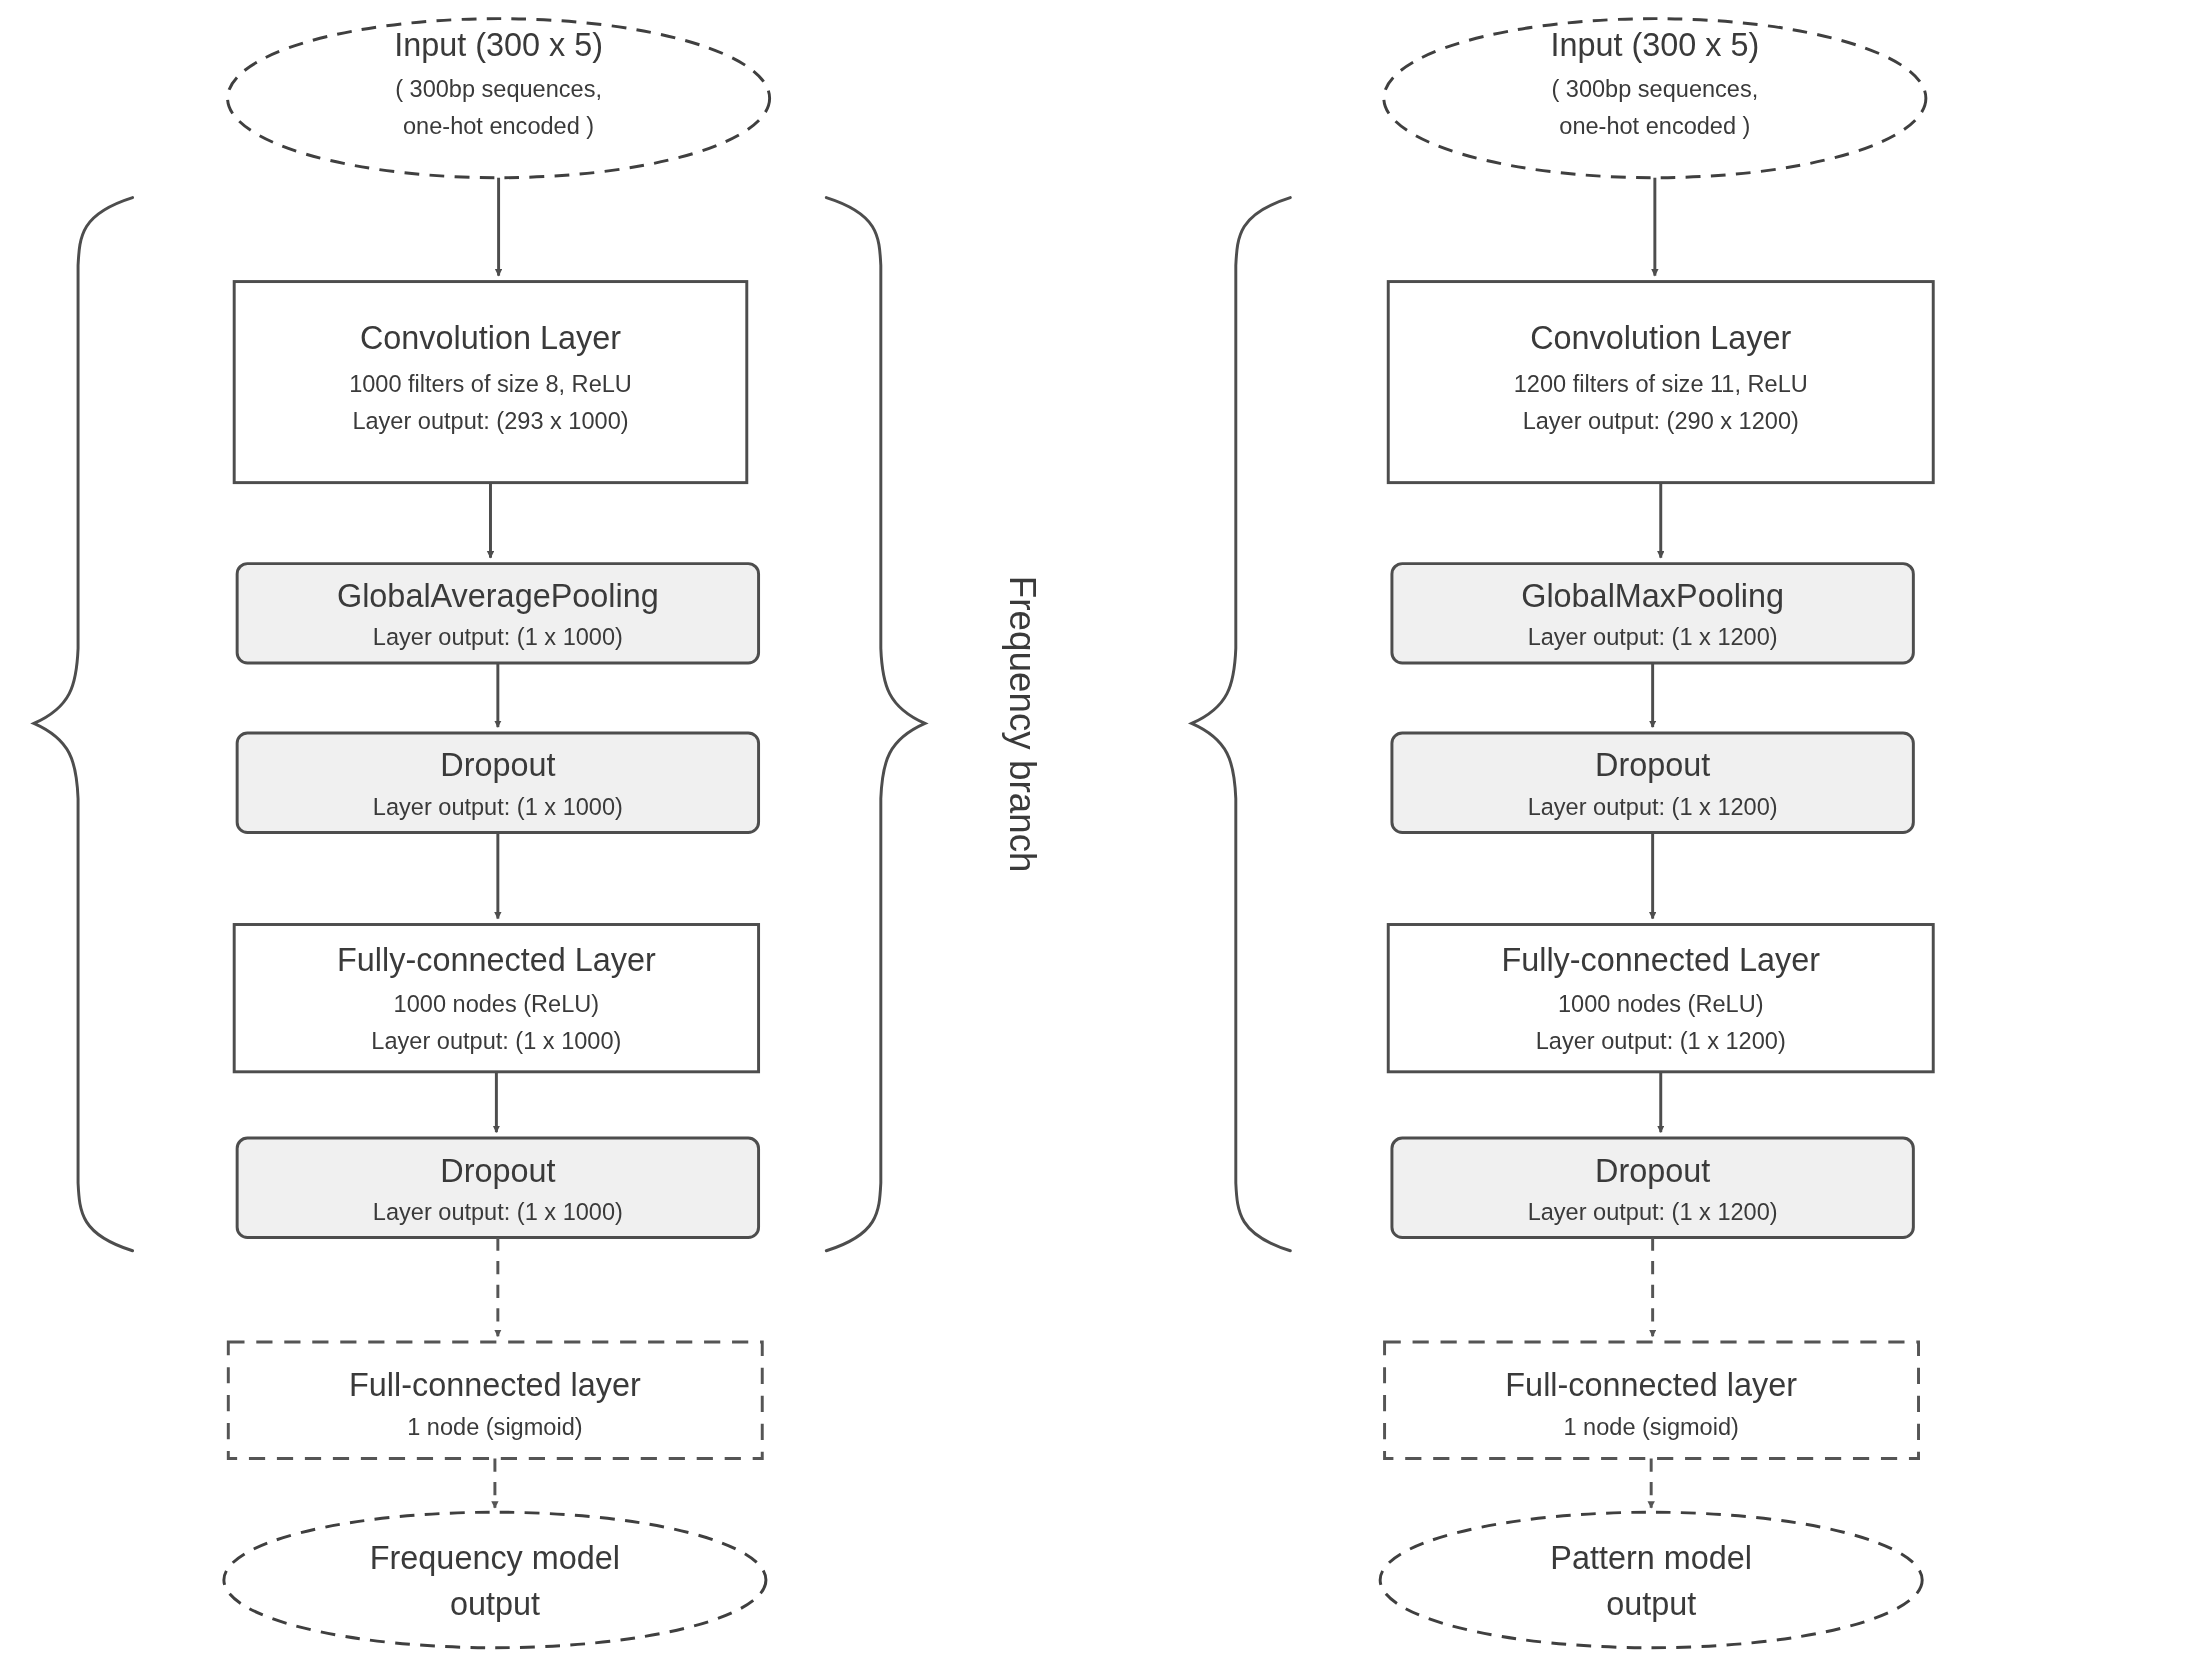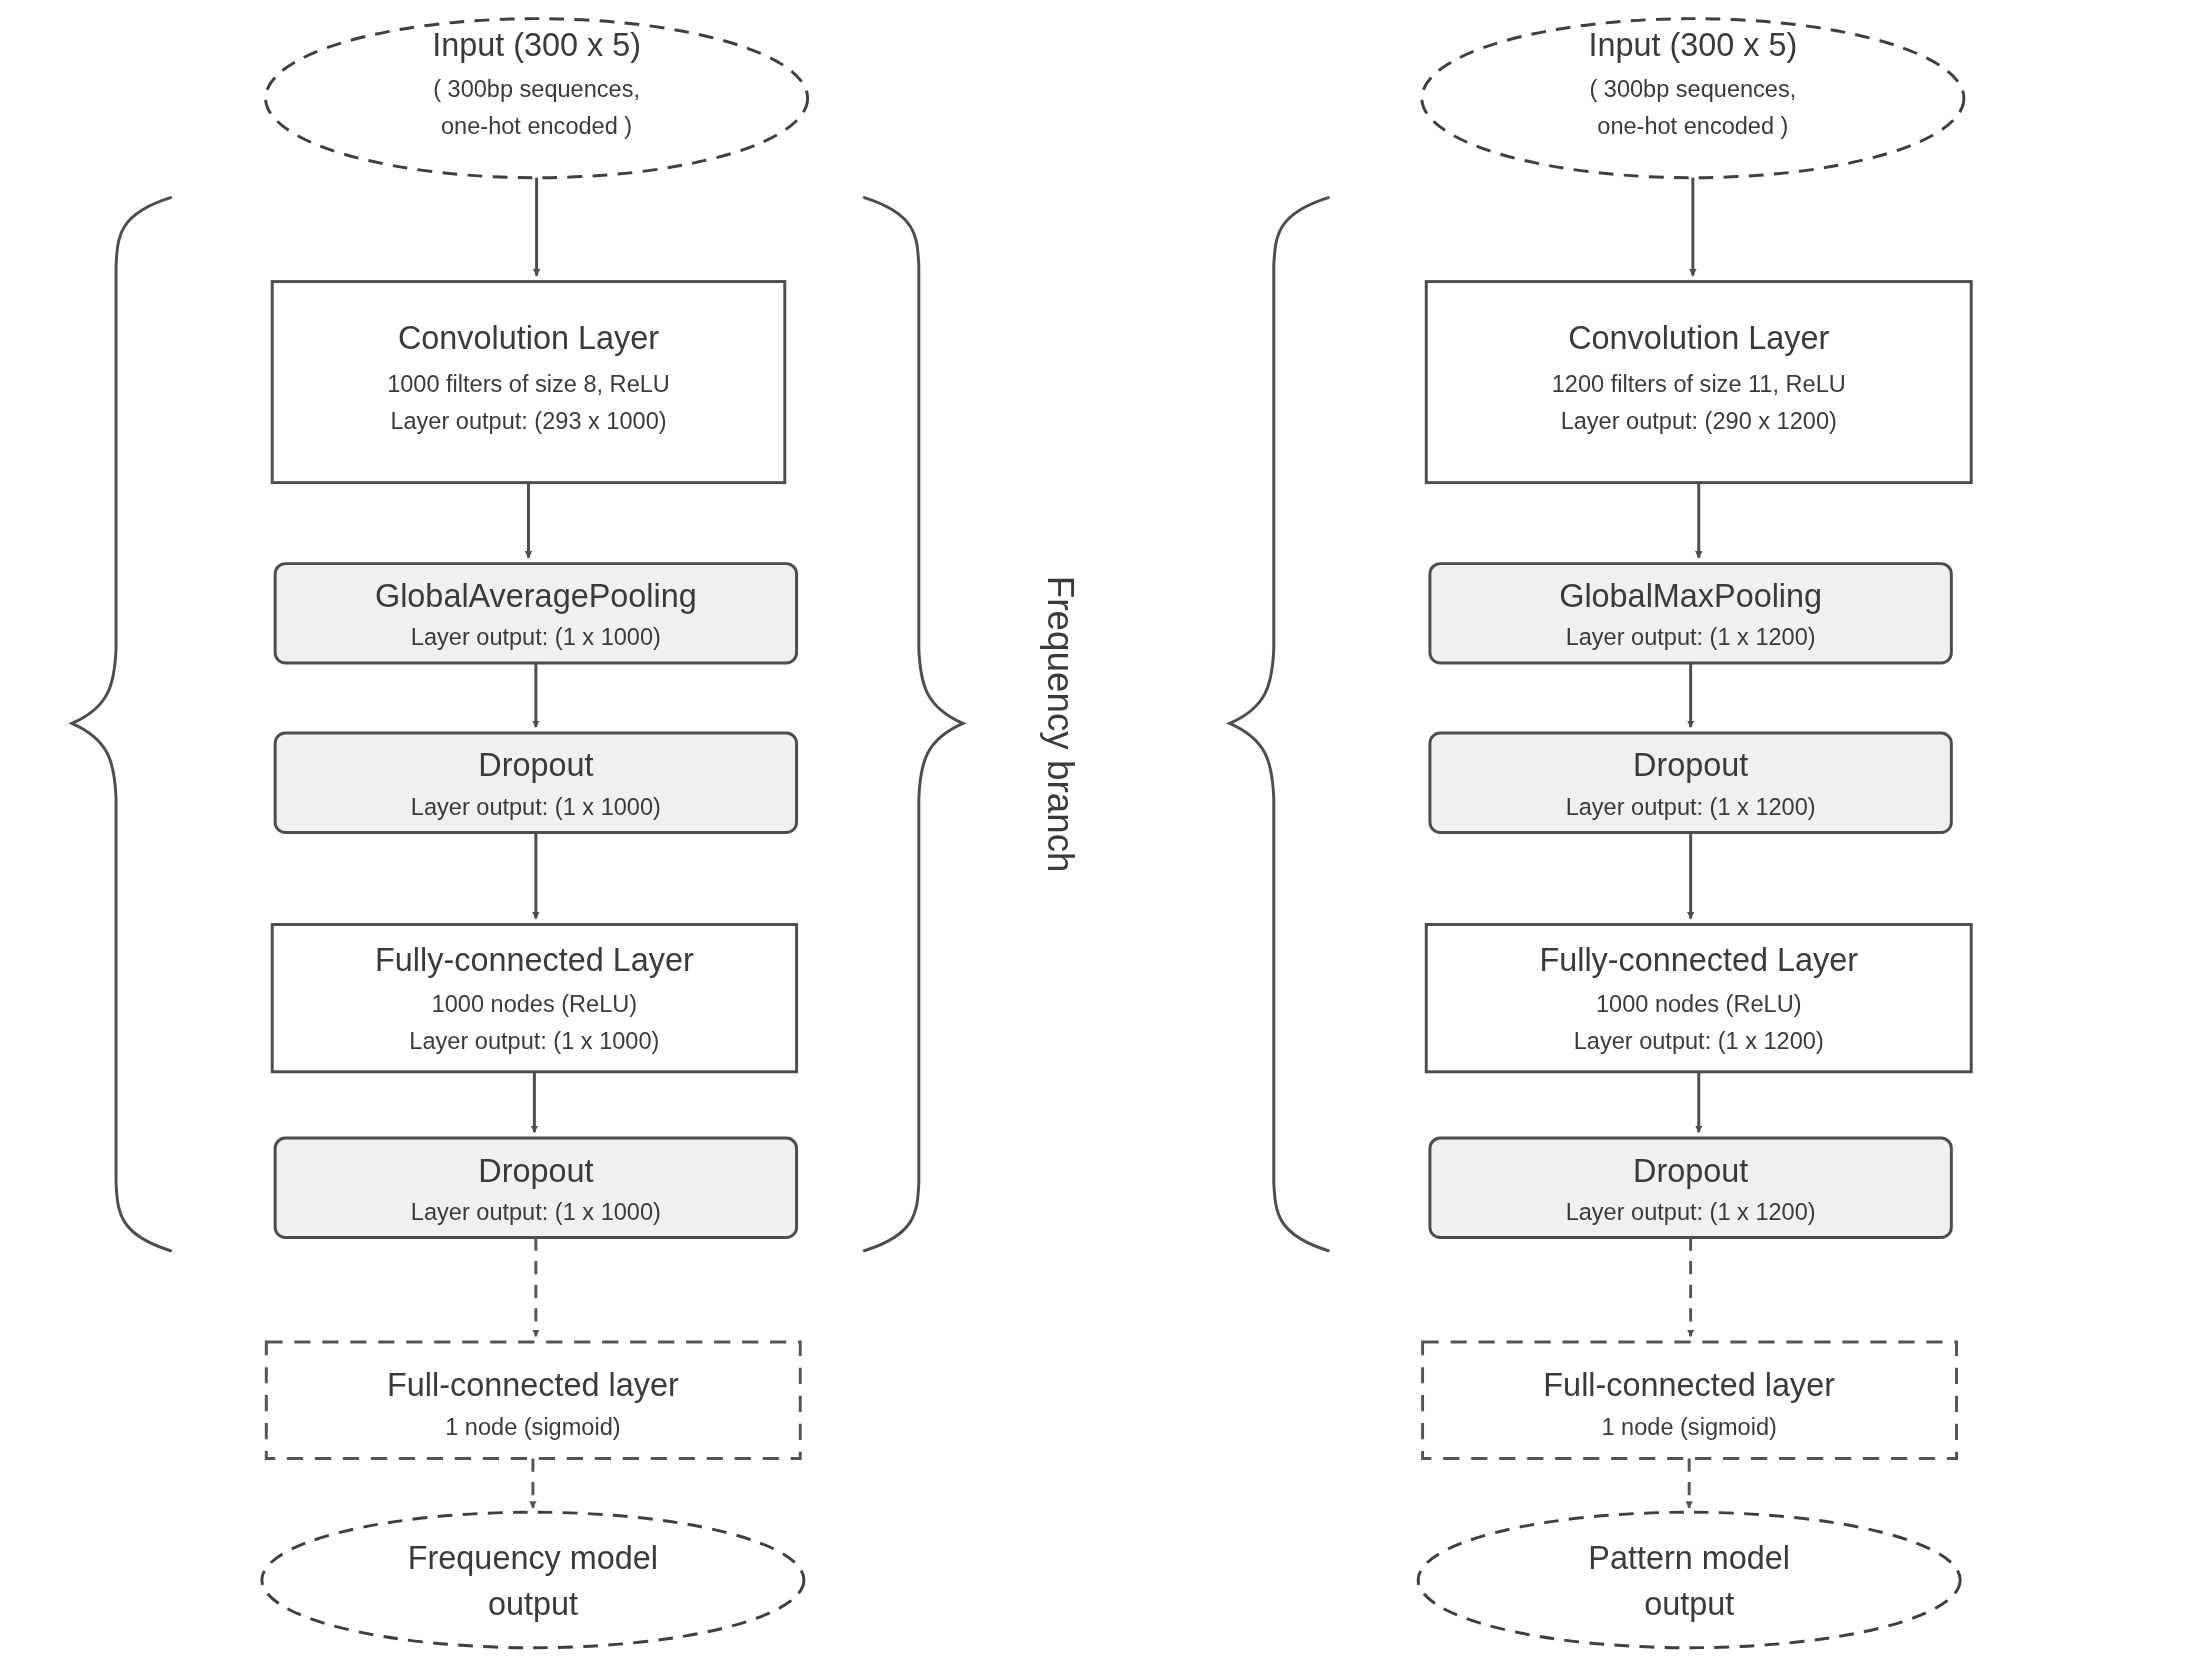--- a/index.html
+++ b/index.html
@@ -8,21 +8,20 @@
     padding: 0;
     background: #ffffff;
   }
   #stage {
     position: relative;
     width: 1950px;
     height: 1659px;
     background: #ffffff;
     overflow: hidden;
     font-family: "Liberation Sans", sans-serif;
-    margin-left: 38px;
   }
   svg.diagram {
     position: absolute;
     left: 0;
     top: 0;
     width: 2205px;
     height: 1659px;
     display: block;
   }
   .node-title {

